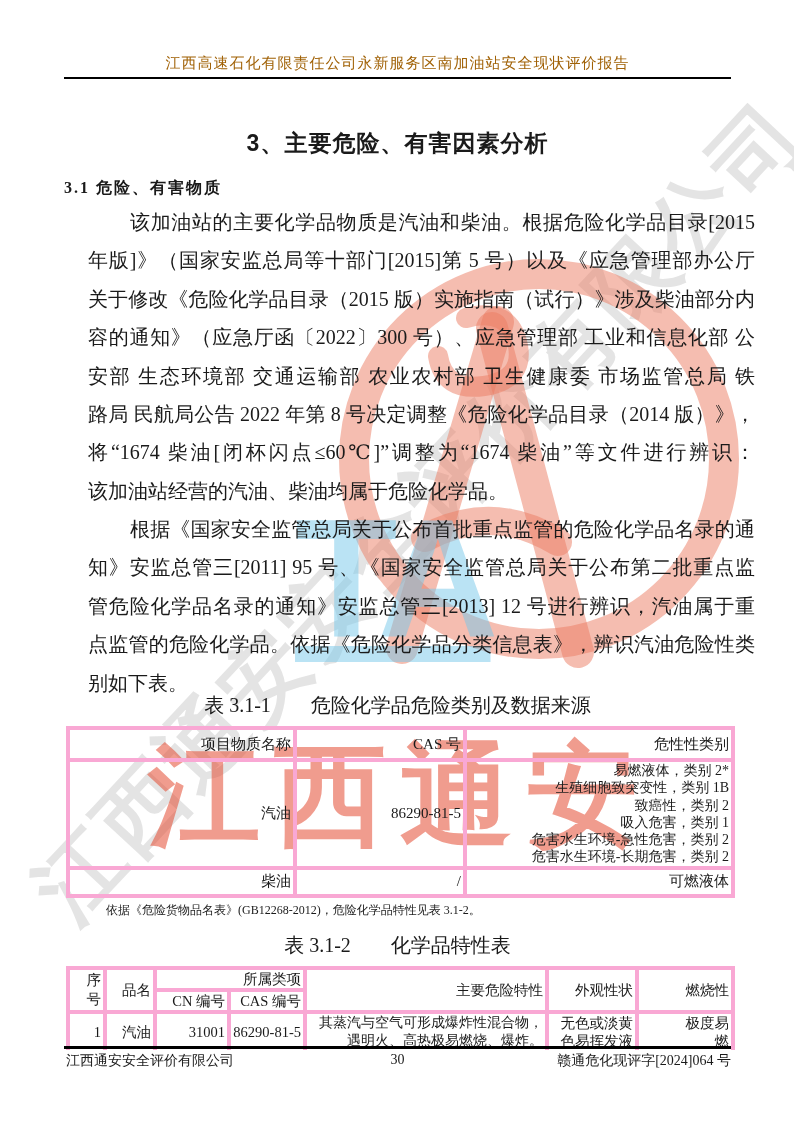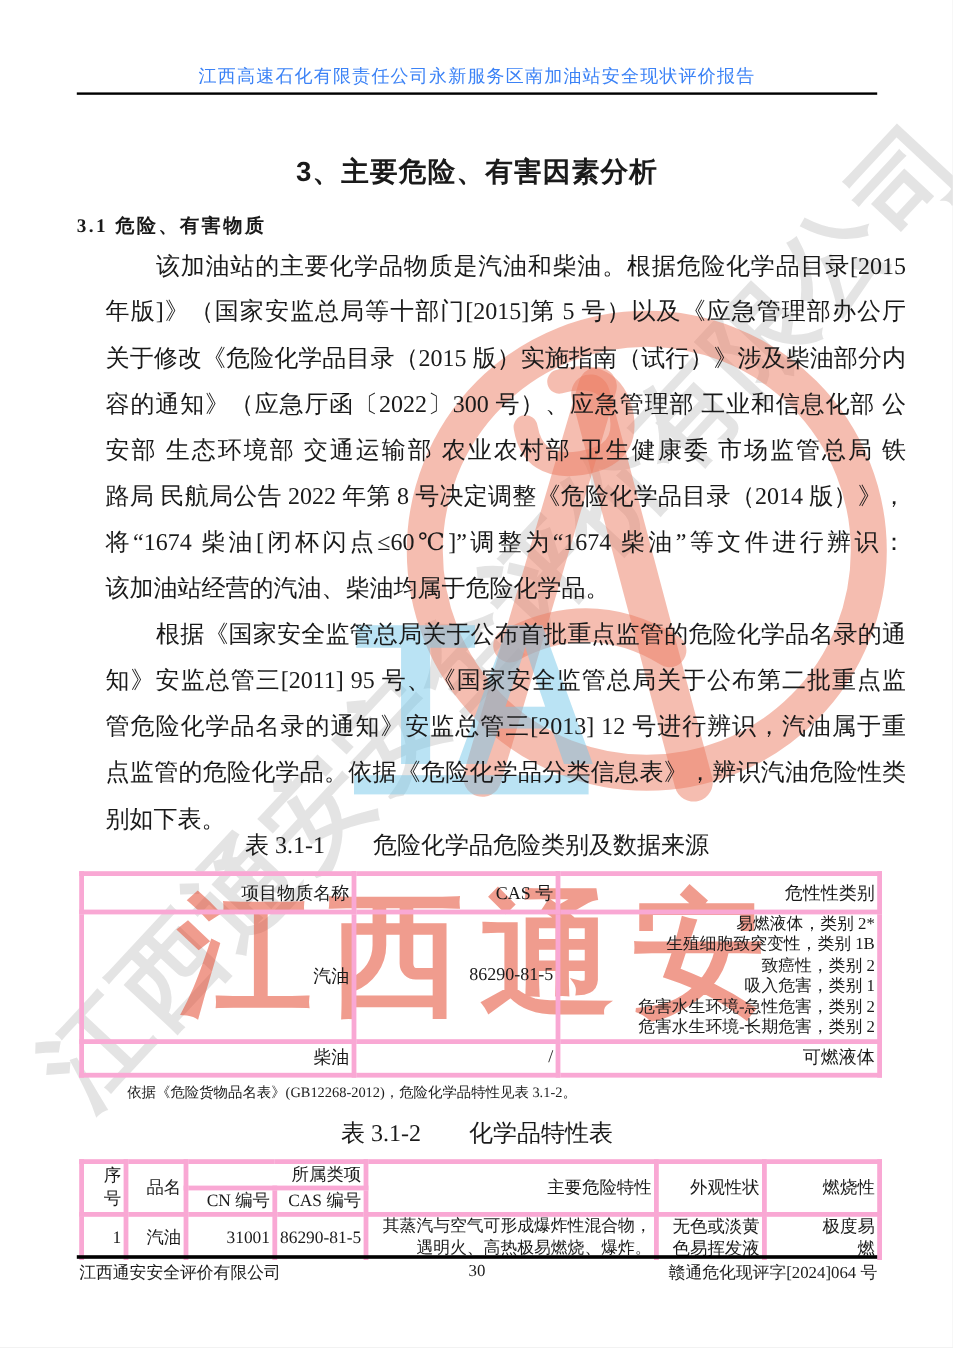--- a/index.html
+++ b/index.html
@@ -22,21 +22,21 @@
     text-decoration:underline;
   }
   .wm-red{
     position:absolute;left:148px;top:740px;font-family:"Liberation Sans",sans-serif;
     font-weight:bold;font-size:112px;letter-spacing:14px;line-height:1;
     color:rgba(228,74,50,0.55);white-space:nowrap;text-align:center;
   }
   
   .header-title{
     position:absolute;top:54px;left:64px;width:667px;text-align:center;z-index:1;
-    font-size:15px;color:#3b82f6;letter-spacing:1px;
+    font-size:15px;color:#a16207;letter-spacing:1px;
   }
   .header-rule{position:absolute;top:77px;left:64px;width:667px;height:2px;background:#000;z-index:1;}
   .footer-rule{position:absolute;top:1046px;left:64px;width:667px;height:2.5px;background:#000;z-index:2;}
   .footer-left{position:absolute;top:1052px;left:66px;font-size:14px;z-index:2;}
   .footer-center{position:absolute;top:1052px;left:64px;width:667px;text-align:center;font-size:14px;z-index:2;}
   .footer-right{position:absolute;top:1052px;right:63px;font-size:14px;z-index:2;}
   
   .chapter-title{
     position:absolute;top:128px;left:64px;width:667px;margin:0;text-align:center;z-index:1;
     font-family:"Liberation Sans",sans-serif;font-size:23px;font-weight:bold;letter-spacing:1px;

